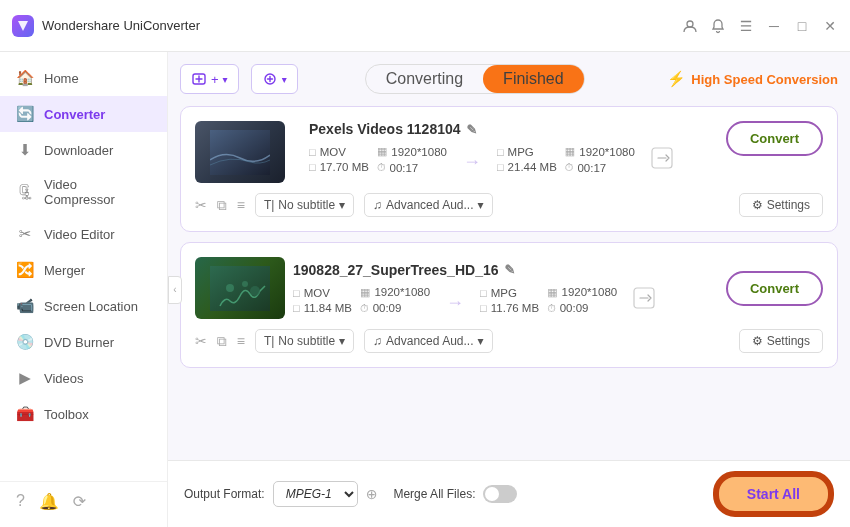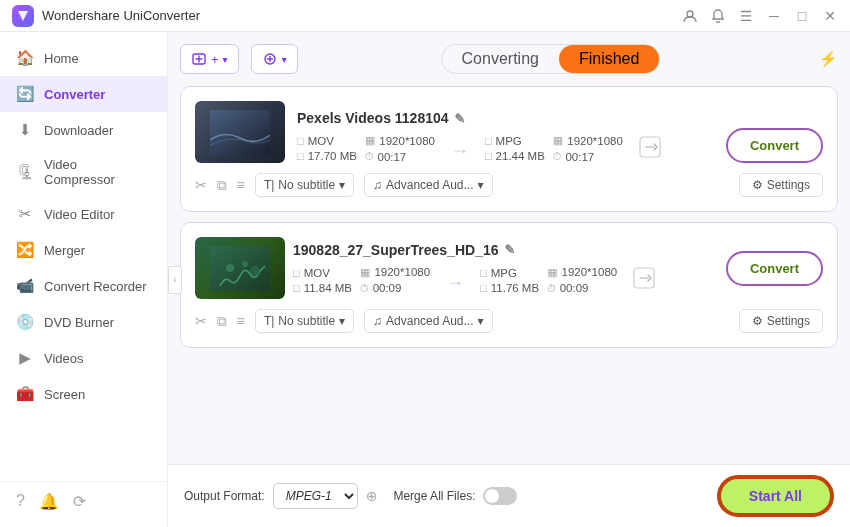--- a/index.html
+++ b/index.html
@@ -1,21 +1,21 @@
 <!DOCTYPE html>
 <html><head>
   <meta charset="utf-8">
   <style>
     * { box-sizing: border-box; margin: 0; padding: 0; }
     body { font-family: 'Segoe UI', Arial, sans-serif; background: #f5f5f5; width: 850px; height: 527px; overflow: hidden; display: flex; flex-direction: column; }
 
     
     .titlebar {
       background: white;
-      height: 32px;
+      height: 52px;
       display: flex;
       align-items: center;
       padding: 0 12px;
       border-bottom: 1px solid #e8e8e8;
       flex-shrink: 0;
     }
     .titlebar-logo {
       width: 22px; height: 22px;
       background: linear-gradient(135deg, #a855f7, #6366f1);
       border-radius: 6px;
@@ -229,22 +229,22 @@
     }
     .toggle-knob {
       width: 14px; height: 14px;
       background: white;
       border-radius: 50%;
       position: absolute;
       top: 2px; left: 2px;
     }
     .start-all-btn {
       margin-left: auto;
-      background: #bef264;
-      border: 4px solid #c2410c;
+      background: #fdba74;
+      border: 6px solid #c2410c;
       border-radius: 22px;
       padding: 9px 28px;
       color: #7c3aed;
       font-size: 14px;
       font-weight: 600;
       cursor: pointer;
     }
     .folder-icon { color: #aaa; font-size: 14px; cursor: pointer; }
     .bottom-left { display: flex; flex-direction: column; gap: 6px; }
     .bottom-row { display: flex; align-items: center; gap: 8px; }
@@ -269,21 +269,21 @@
       padding: 5px 20px;
       font-size: 16px;
       background: transparent;
       border: none;
       cursor: pointer;
       color: #555;
       border-radius: 18px;
     }
     .tab-inner-btn.active {
       background: #f97316;
-      color: #000000;
+      color: #404040;
     }
   </style>
 </head>
 <body>
 
 <div class="titlebar">
   <div class="titlebar-logo">
     <svg width="14" height="14" viewBox="0 0 14 14">
       <path d="M2 2 L7 12 L12 2 Z" fill="white" opacity="0.9"></path>
     </svg>
@@ -331,33 +331,33 @@
     <div class="sidebar-item">
       <span class="sidebar-icon">✂</span>
       <span>Video Editor</span>
     </div>
     <div class="sidebar-item">
       <span class="sidebar-icon">🔀</span>
       <span>Merger</span>
     </div>
     <div class="sidebar-item">
       <span class="sidebar-icon">📹</span>
-      <span>Convert Recorder</span>
+      <span>Screen Location</span>
     </div>
     <div class="sidebar-item">
       <span class="sidebar-icon">💿</span>
       <span>DVD Burner</span>
     </div>
     <div class="sidebar-item">
       <span class="sidebar-icon">▶</span>
       <span>Videos</span>
     </div>
     <div class="sidebar-item">
       <span class="sidebar-icon">🧰</span>
-      <span>Screen</span>
+      <span>Toolbox</span>
     </div>
     <div class="sidebar-footer">
       <span class="footer-icon">?</span>
       <span class="footer-icon">🔔</span>
       <span class="footer-icon">⟳</span>
     </div>
   </div>
 
   <div style="flex:1; display:flex; flex-direction:column; overflow:hidden; position:relative;">
 
@@ -386,27 +386,28 @@
           <span class="chevron">▾</span>
         </div>
 
         <div class="tab-container">
           <button class="tab-inner-btn">Converting</button>
           <button class="tab-inner-btn active">Finished</button>
         </div>
 
         <div class="high-speed">
           <span class="lightning">⚡</span>
+          <span>High Speed Conversion</span>
         </div>
       </div>
 
       <div>
 
         <div class="file-card">
-          <div style="display:flex; align-items:flex-end; gap:12px;">
+          <div style="display:flex; align-items:flex-start; gap:24px;">
             <div class="thumbnail">
               <div class="thumb-img thumb1">
                 <svg width="60" height="45" viewBox="0 0 60 45">
                   <defs>
                     <linearGradient id="g1" x1="0%" y1="0%" x2="100%" y2="100%">
                       <stop offset="0%" style="stop-color:#4a6080"></stop>
                       <stop offset="100%" style="stop-color:#1a2030"></stop>
                     </linearGradient>
                   </defs>
                   <rect width="60" height="45" fill="url(#g1)"></rect>

